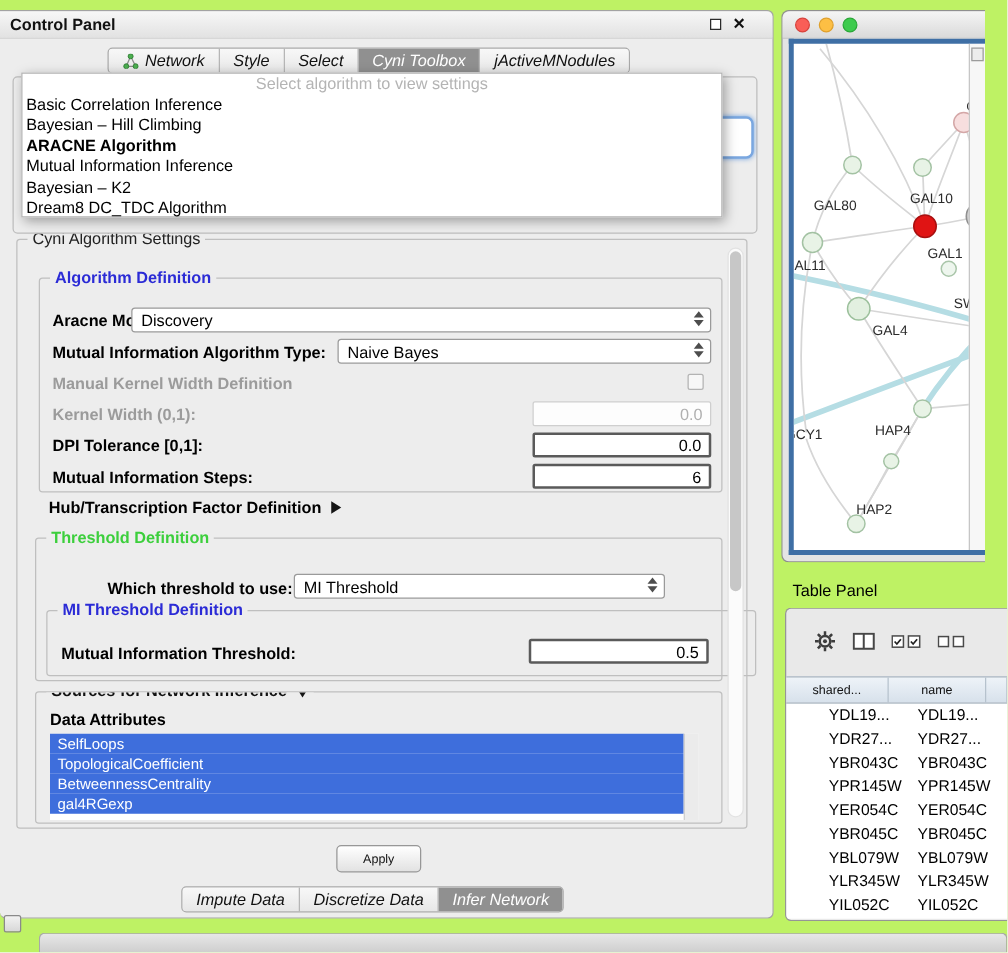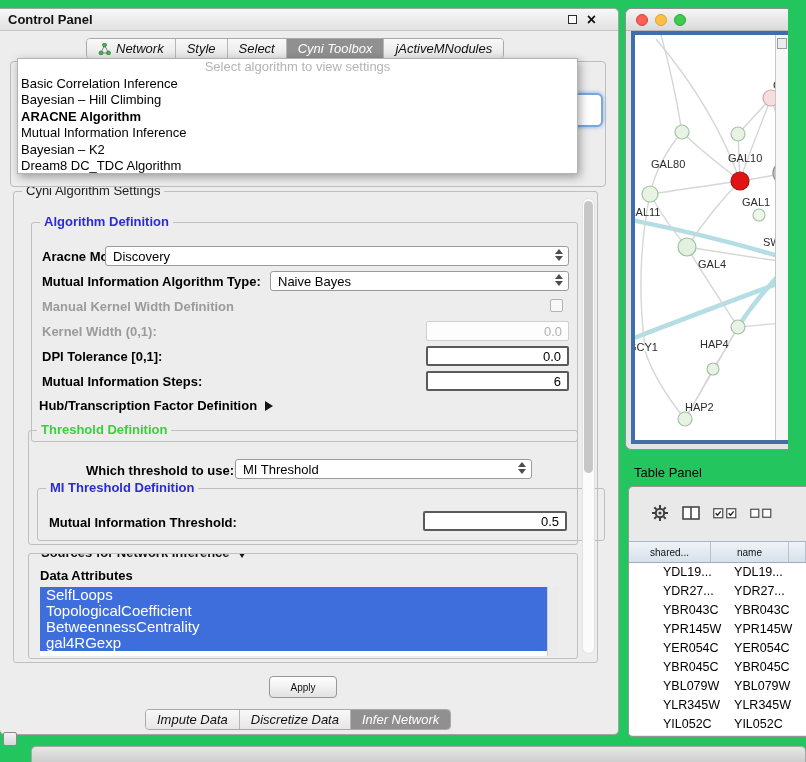--- a/index.html
+++ b/index.html
@@ -1,18 +1,18 @@
 <!DOCTYPE html>
 <html><head>
 <meta charset="utf-8">
 <style>
   * { box-sizing: border-box; margin: 0; padding: 0; }
   html,body { width:806px; height:762px; }
   body { font-family:"Liberation Sans", sans-serif; }
-  .stage { position:relative; width:806px; height:762px; background:#22c55e; overflow:hidden; }
+  .stage { position:relative; width:806px; height:762px; background:#bef264; overflow:hidden; }
 
   
   .cp { position:absolute; left:0; top:8px; width:619px; height:727px;
         background:#ededed; border:1px solid #a3a3a3; border-left:none; border-radius:0 5px 5px 5px; }
   .cp-titlebar { position:relative; height:22px; display:flex; align-items:center; padding:0 8px;
         background:linear-gradient(#f7f7f7,#e2e2e2); border-bottom:1px solid #c6c6c6; border-radius:0 5px 0 0; }
   .cp-title { font-size:13px; font-weight:bold; color:#111; }
   .tb-btns { margin-left:auto; display:flex; align-items:center; gap:10px; padding-right:14px; }
   .float-btn { width:9px; height:9px; border:1.5px solid #2b2b2b; background:#fff; }
   .close-btn { font-size:16px; font-weight:bold; line-height:1; color:#111; cursor:default; }
@@ -42,21 +42,21 @@
 
   
   .group { position:absolute; border:1px solid #bfbfbf; border-radius:3px; }
   .gtitle { position:absolute; top:-9px; left:8px; background:#ededed; padding:0 4px;
             font-size:13px; font-weight:bold; white-space:nowrap; }
   .gtitle.plain { font-weight:normal; color:#222; }
   .gtitle.blue { color:#2b2bd6; }
   .gtitle.green { color:#3ccf3c; }
 
   .settings { left:13px; top:182px; width:585px; height:472px; }
-  .grp-alg { left:17px; top:30px; width:547px; height:220px; }
+  .grp-alg { left:17px; top:30px; width:547px; height:172px; }
   .grp-thr { left:14px; top:238px; width:550px; height:115px; }
   .grp-mithr { left:8px; top:57px; width:568px; height:53px; }
   .grp-src { left:14px; top:361px; width:550px; height:106px; overflow:hidden; }
 
   .flbl { position:absolute; font-size:13px; font-weight:bold; height:16px; line-height:16px;
           color:#000; white-space:nowrap; }
   .flbl.dis { color:#9b9b9b; }
 
   .combo { position:absolute; height:20px; background:#fff; border:1px solid #9a9a9a; border-radius:3px;
            font-size:13px; display:flex; align-items:center; padding-left:7px; }
@@ -75,21 +75,21 @@
               border-radius:2px; }
 
   .expander { position:absolute; display:flex; align-items:center; height:18px; }
   .tri-right { width:0; height:0; border-top:5px solid transparent; border-bottom:5px solid transparent;
                border-left:8px solid #151515; margin-left:8px; }
   .tri-down { display:inline-block; width:0; height:0; border-left:5px solid transparent;
               border-right:5px solid transparent; border-top:8px solid #151515; margin-left:7px;
               vertical-align:middle; }
 
   .attr-list { position:absolute; left:11px; top:33px; width:519px; height:69px; background:#fff; }
-  .attr-item { height:16px; line-height:16px; font-size:15px; color:#fff; background:#3e6edc;
+  .attr-item { height:16px; line-height:16px; font-size:12px; color:#fff; background:#3e6edc;
                padding-left:6px; width:calc(100% - 12px); white-space:nowrap; overflow:hidden; }
   .attr-gutter { position:absolute; right:0; top:0; width:12px; height:100%; background:#ebebeb;
                border-left:1px solid #d0d0d0; }
 
   .vscroll { position:absolute; right:2px; top:6px; bottom:8px; width:13px; background:#fbfbfb;
              border:1px solid #e2e2e2; border-radius:7px; }
   .vthumb { position:absolute; left:1px; top:2px; width:9px; height:272px; background:#c7c7c7; border-radius:5px; }
 
   .apply { position:absolute; left:269px; top:667px; width:68px; height:22px; font-size:10px;
            font-family:Liberation Sans, sans-serif; background:linear-gradient(#ffffff,#e2e2e2);

